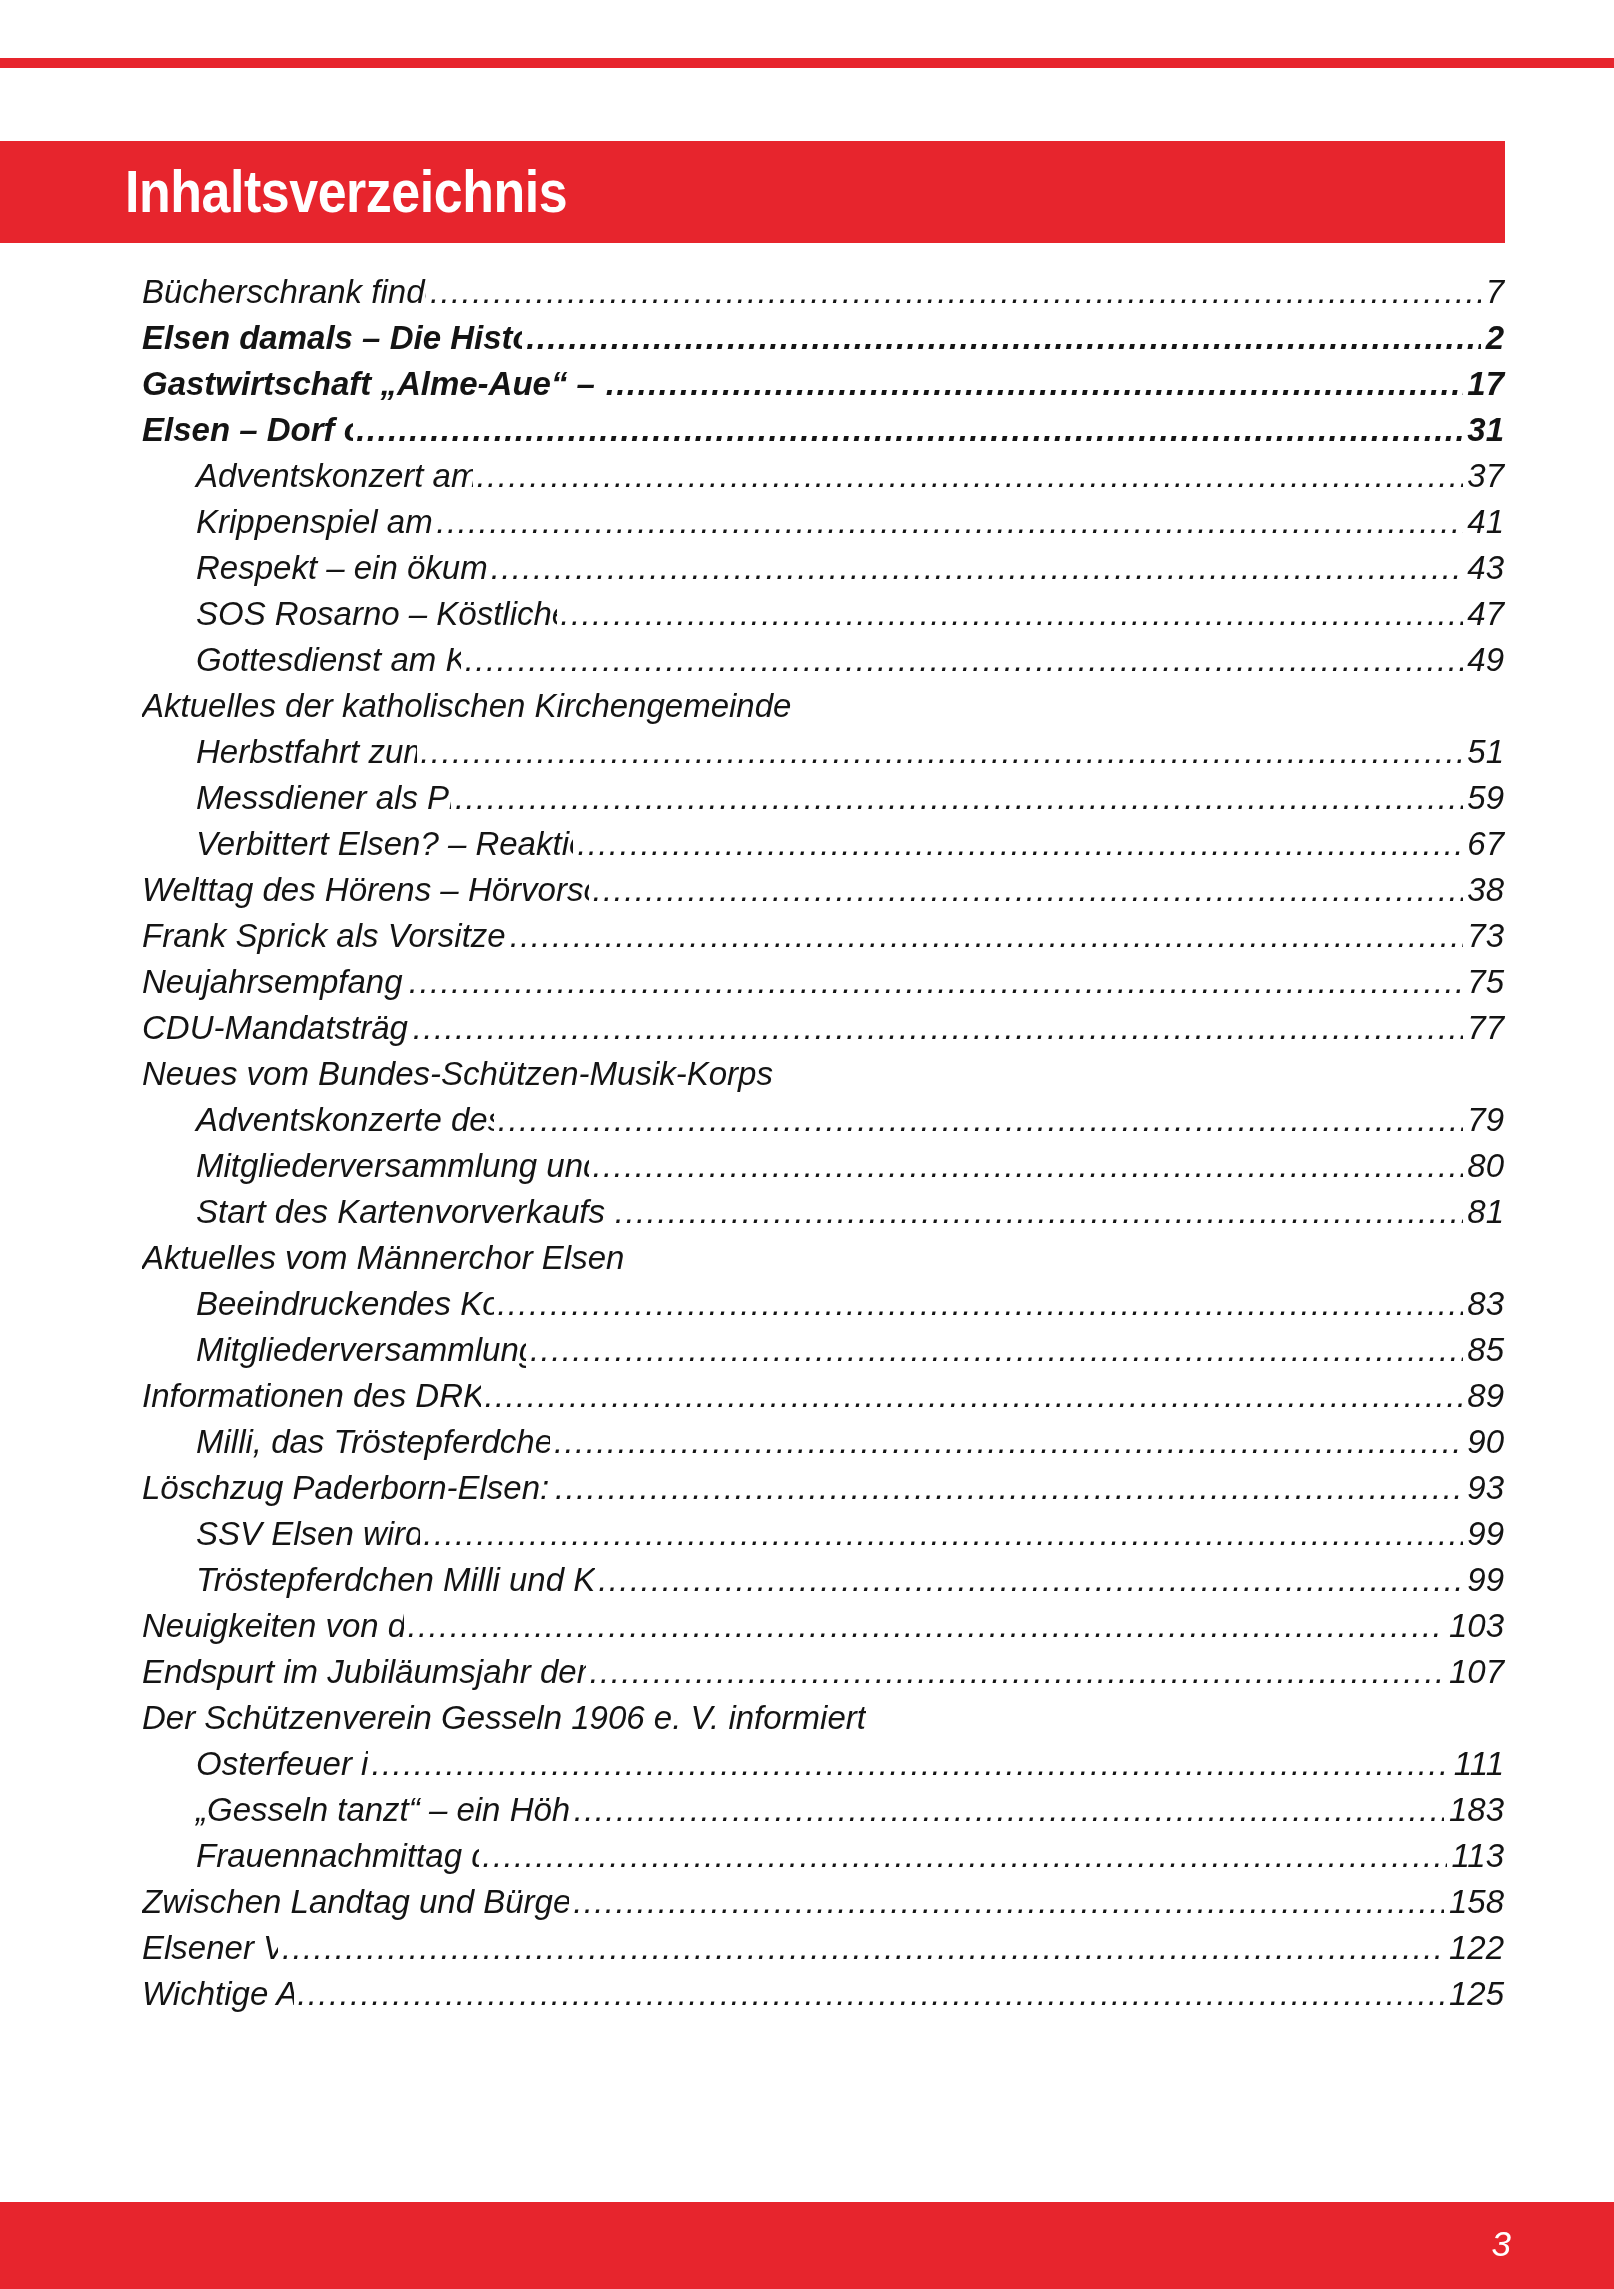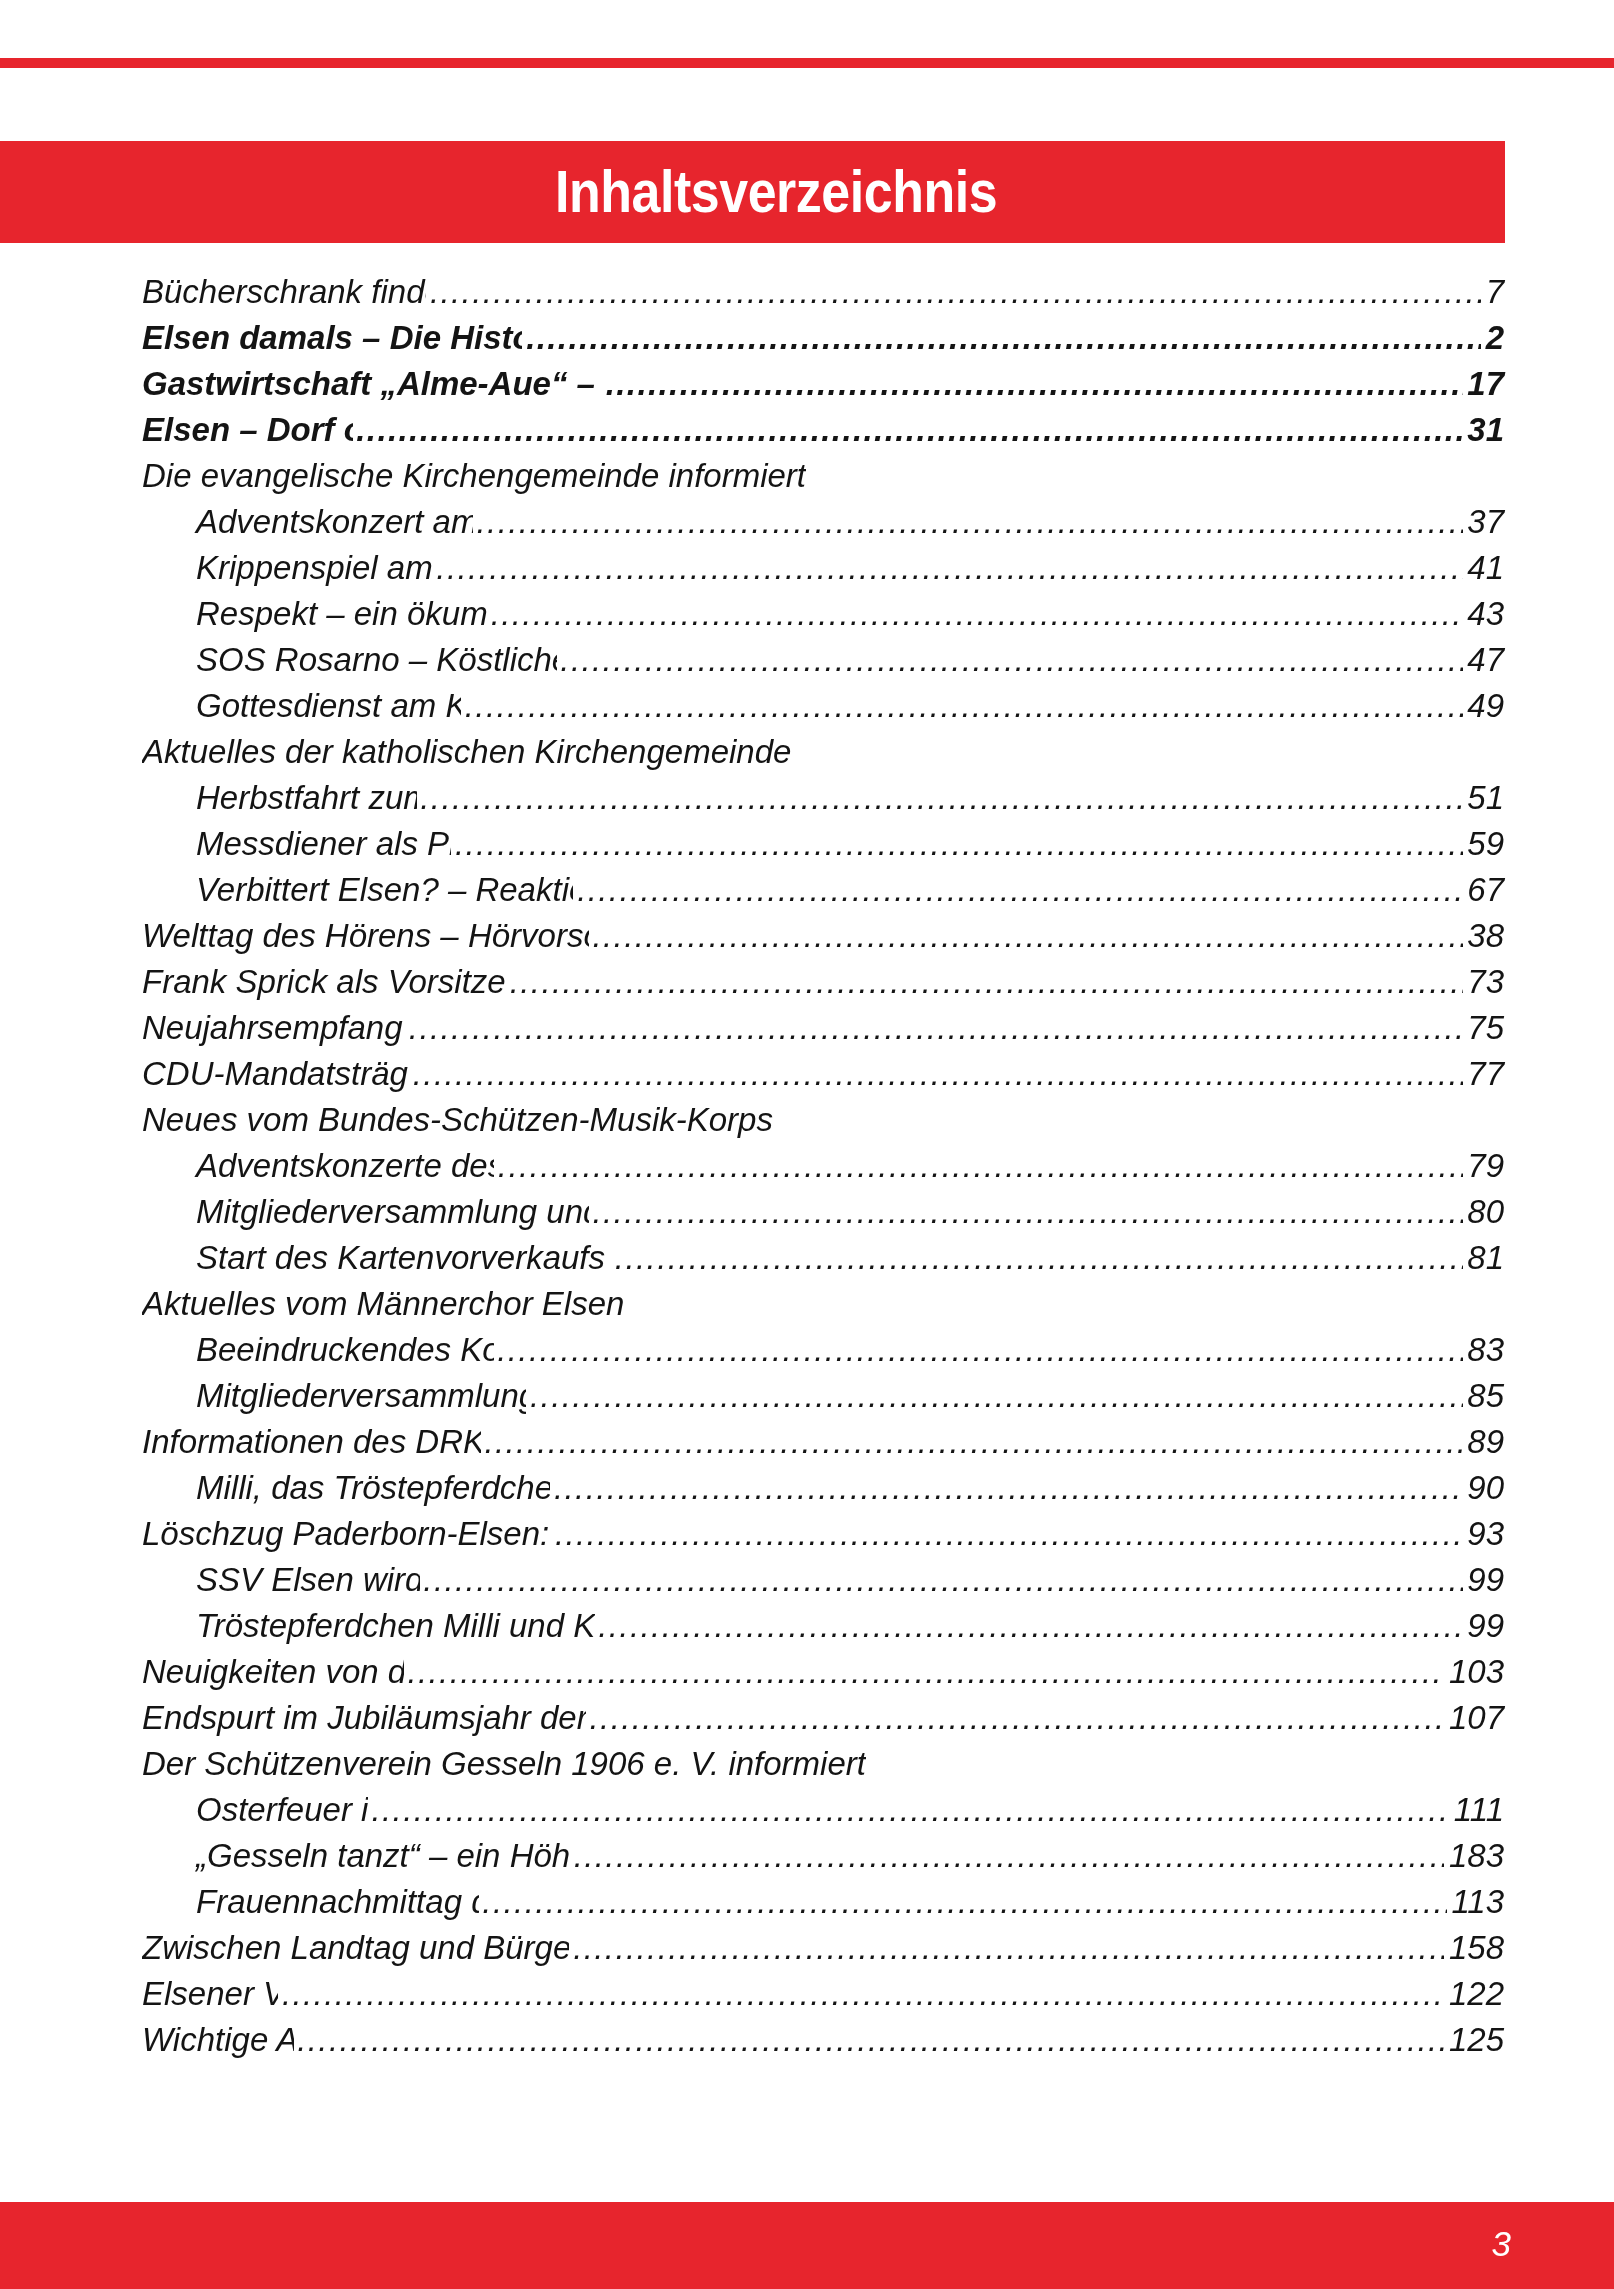--- a/index.html
+++ b/index.html
@@ -30,21 +30,20 @@
   }
   
   .header-banner{
     position:absolute;
     left:0; top:141px;
     width:1505px;
     height:102px;
     background:var(--red);
     display:flex;
     align-items:center;
-    justify-content:center;
   }
   .header-banner .page-title{
     display:inline-block;
     padding-left:142px;
     font-size:59px;
     font-weight:bold;
     color:#ffffff;
     letter-spacing:-0.5px;
     transform:scaleX(0.88);
     transform-origin:left center;
@@ -131,24 +130,20 @@
     <div class="toc-row bold">
     <span class="toc-label">Gastwirtschaft „Alme-Aue“ – einst beliebtes Garten- und Ausflugslokal</span>
     <span class="toc-leader"></span>
     <span class="toc-page">17</span>
   </div>
     <div class="toc-row bold">
     <span class="toc-label">Elsen – Dorf oder Stadt? </span>
     <span class="toc-leader"></span>
     <span class="toc-page">31</span>
   </div>
-    <div class="toc-row no-page">
-    <span class="toc-label">Die evangelische Kirchengemeinde informiert</span>
-
-  </div>
     <div class="toc-row indent">
     <span class="toc-label">Adventskonzert am 21. Dezember 2025</span>
     <span class="toc-leader"></span>
     <span class="toc-page">37</span>
   </div>
     <div class="toc-row indent">
     <span class="toc-label">Krippenspiel am Heiligen Abend </span>
     <span class="toc-leader"></span>
     <span class="toc-page">41</span>
   </div>

